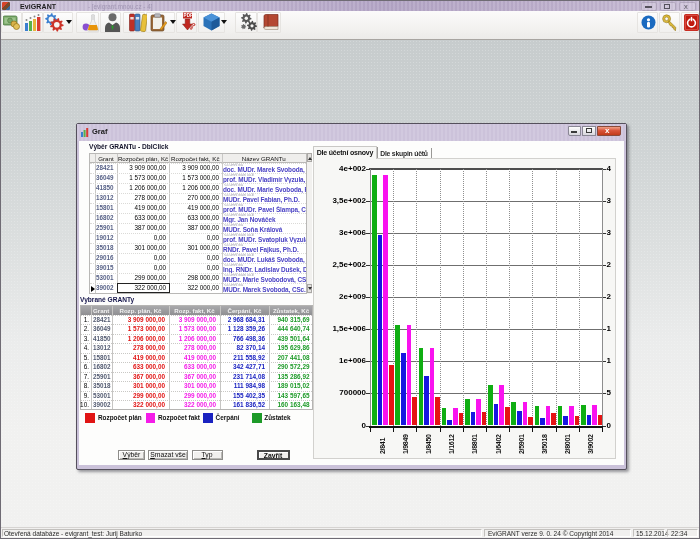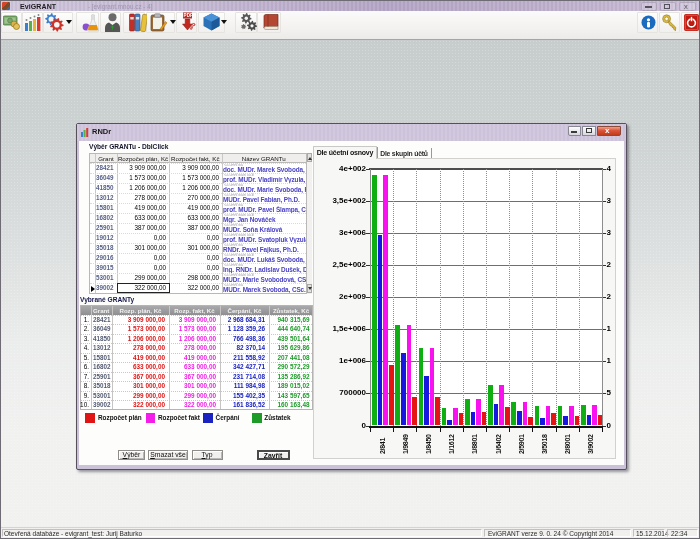--- a/index.html
+++ b/index.html
@@ -137,21 +137,21 @@
 <div class="ab" style="left:667px;top:529px;width:31px;height:8px;border:1px solid #c2c0bd;border-right-color:#fff;border-bottom-color:#fff"></div>
 <div class="ab" style="left:671px;top:529px;font-size:6.5px;line-height:9px;color:#2a2a2a;white-space:nowrap">22:34</div>
 <div class="ab" style="left:76px;top:123px;width:551px;height:347px;background:#cbc2da;border:1px solid #55505c;border-radius:2px;box-shadow:2px 2px 3px rgba(60,60,70,.5)"></div>
 <div class="ab" style="left:77px;top:124px;width:549px;height:17px;background:repeating-linear-gradient(90deg,#d2c9df 0 2px,#ccc2da 2px 4px)"></div>
 <div class="ab" style="left:79px;top:141px;width:545px;height:324px;background:#fdfdfc"></div>
 <svg class="ab" style="left:81px;top:128px" width="9" height="9" viewBox="0 0 9 9">
     <rect x="0" y="4" width="2" height="5" fill="#3a7fd0"></rect>
     <rect x="2.6" y="2" width="2" height="7" fill="#58b04a"></rect>
     <rect x="5.2" y="0" width="2" height="9" fill="#d83a32"></rect>
   </svg>
-<div class="ab" style="left:92px;top:127px;font-size:7.5px;font-weight:bold;color:#1a1a1a;line-height:10px">RNDr</div>
+<div class="ab" style="left:92px;top:127px;font-size:7.5px;font-weight:bold;color:#1a1a1a;line-height:10px">Graf</div>
 <div class="ab" style="left:568px;top:126px;width:13px;height:10px;background:linear-gradient(#fdfdfd,#d8d6dd);border:1px solid #8a8795;border-radius:0 0 0 2px"></div>
 <div class="ab" style="left:582px;top:126px;width:14px;height:10px;background:linear-gradient(#fdfdfd,#d8d6dd);border:1px solid #8a8795"></div>
 <div class="ab" style="left:597px;top:126px;width:24px;height:10px;background:linear-gradient(#f0a088,#d9543a 45%,#c23a1a);border:1px solid #8a4a3a;border-radius:0 0 2px 0"></div>
 <div class="ab" style="left:571px;top:131px;width:6px;height:2px;background:#3a3a3a"></div>
 <div class="ab" style="left:586px;top:128px;width:6px;height:5px;border:1px solid #3a3a3a"></div>
 <div class="ab" style="left:605px;top:126px;font-size:8px;line-height:10px;color:#fff;font-weight:bold">x</div>
 <div class="ab" style="left:89px;top:143px;font-size:6.6px;font-weight:bold;color:#15152b">Výběr GRANTu - DblClick</div>
 <div class="ab" style="left:89px;top:152.5px;width:223px;height:141px;border:1px solid #b9b8b6;background:#fff"></div>
 <div class="ab" style="left:90px;top:153.5px;width:221px;height:9.5px;background:#efeeec;border-bottom:1px solid #b9b8b6"></div>
 <div class="ab" style="left:95.0px;top:153.5px;width:22.0px;height:9.5px;font-size:6.2px;line-height:10px;color:#111;text-align:center;white-space:nowrap;overflow:hidden">Grant</div>

